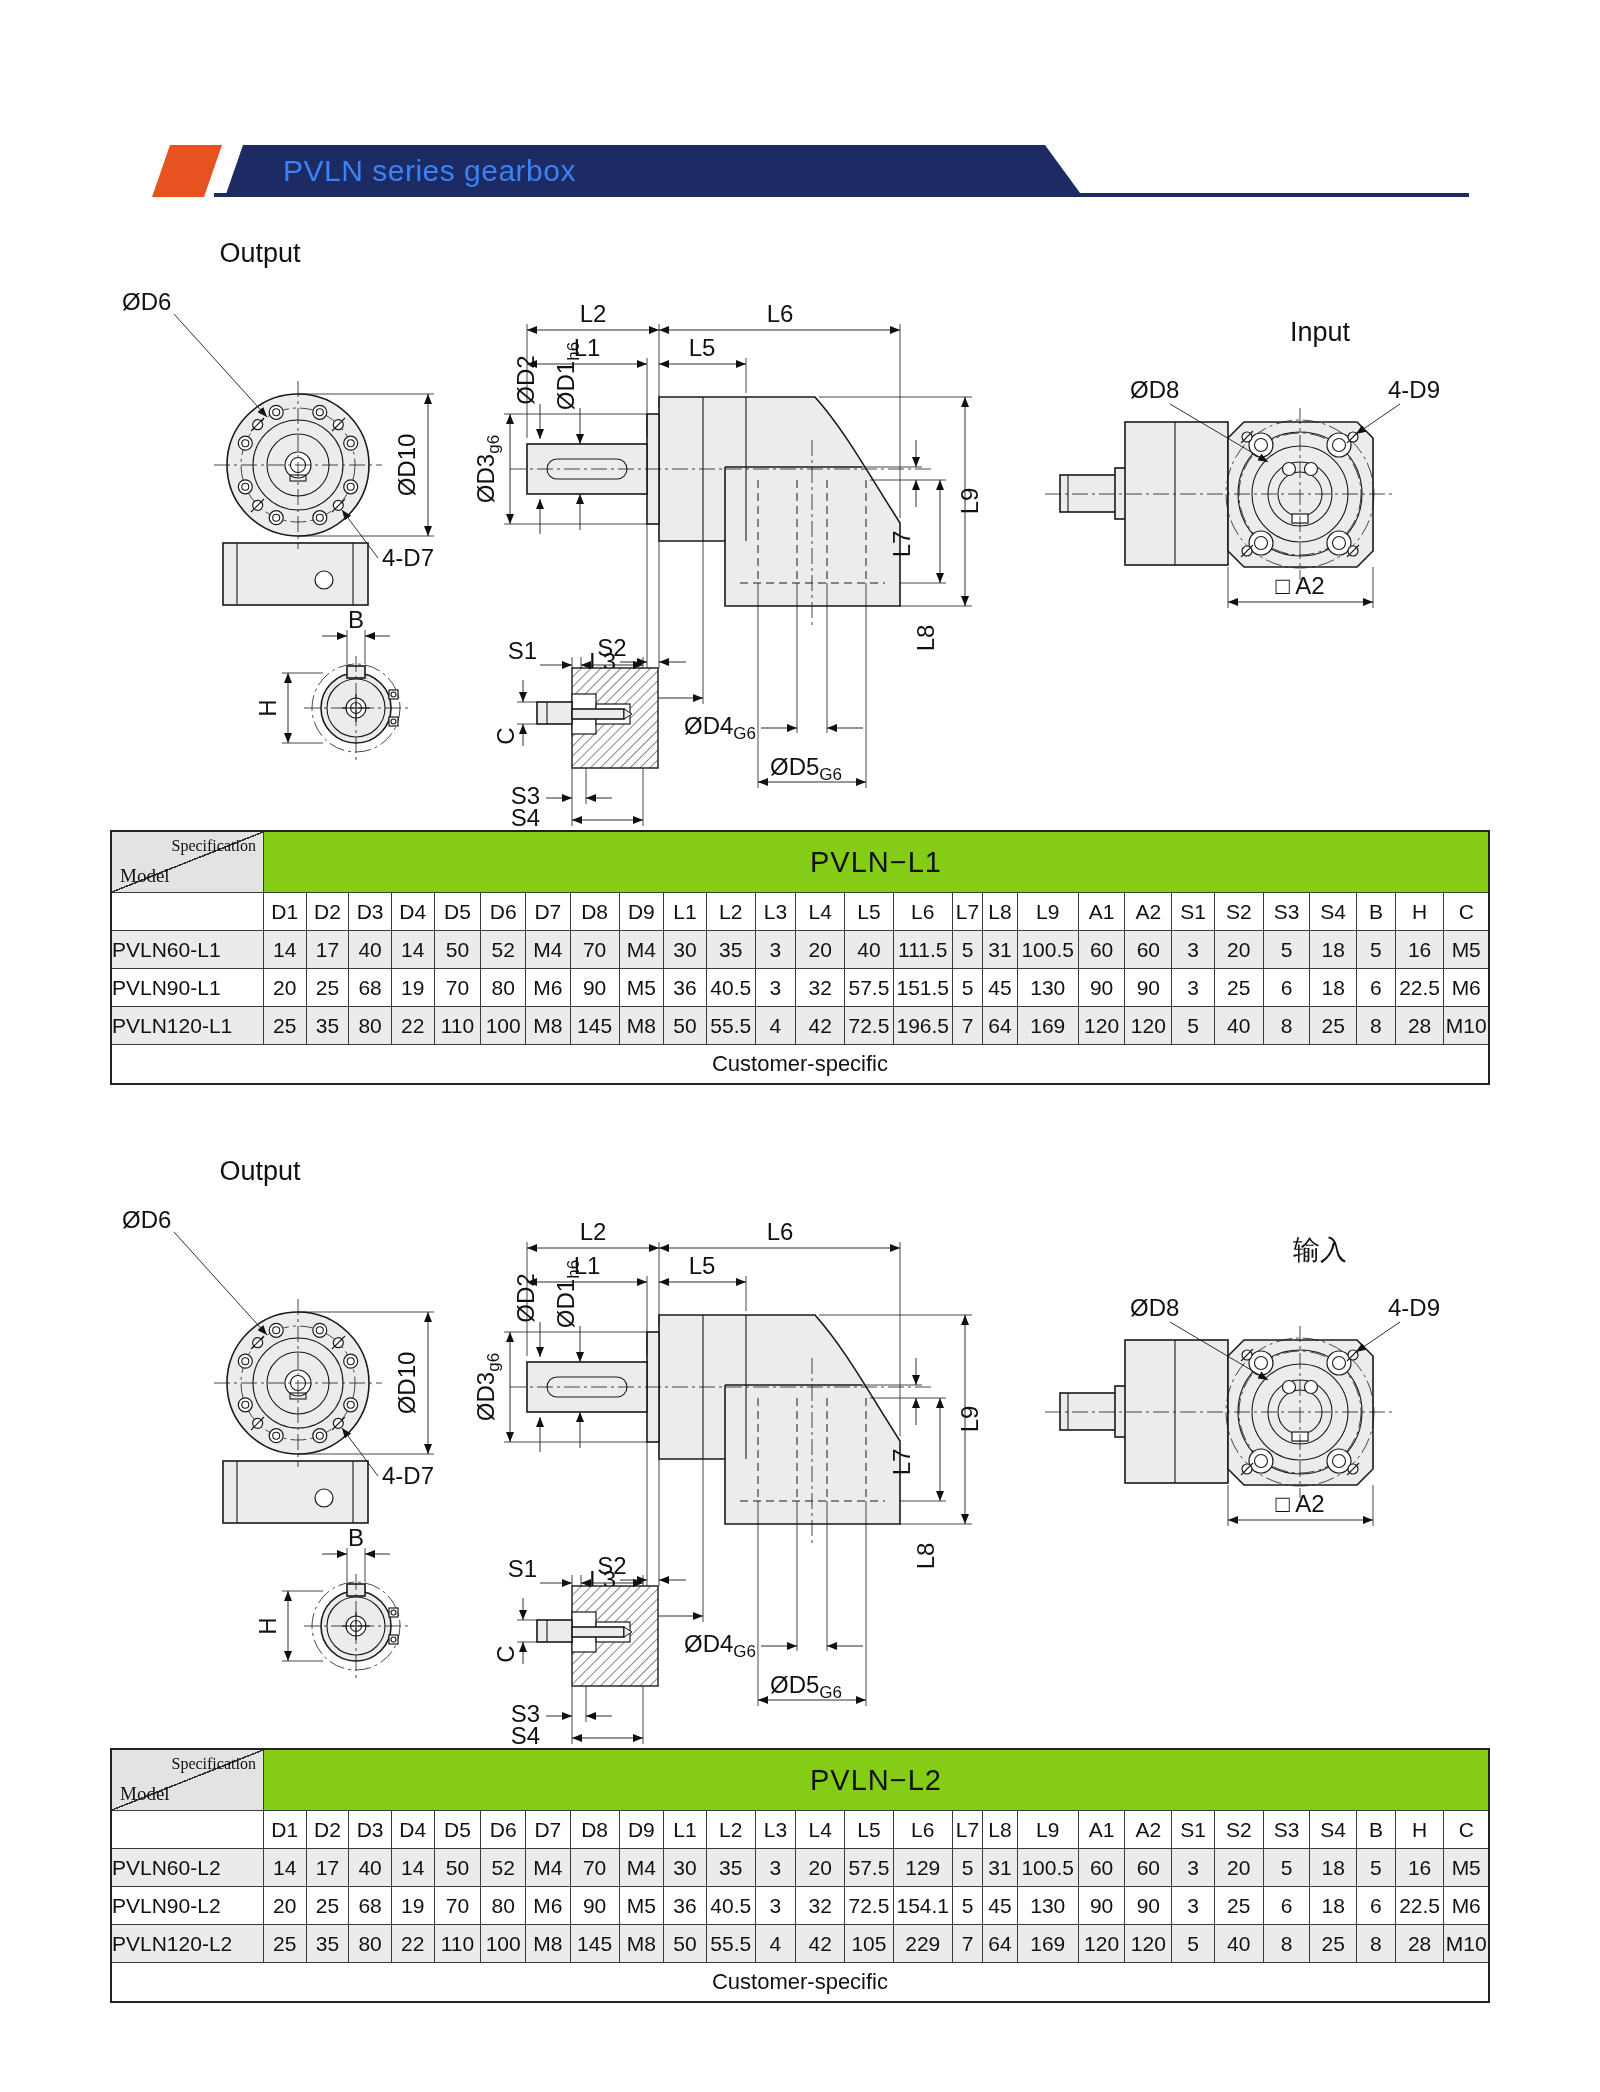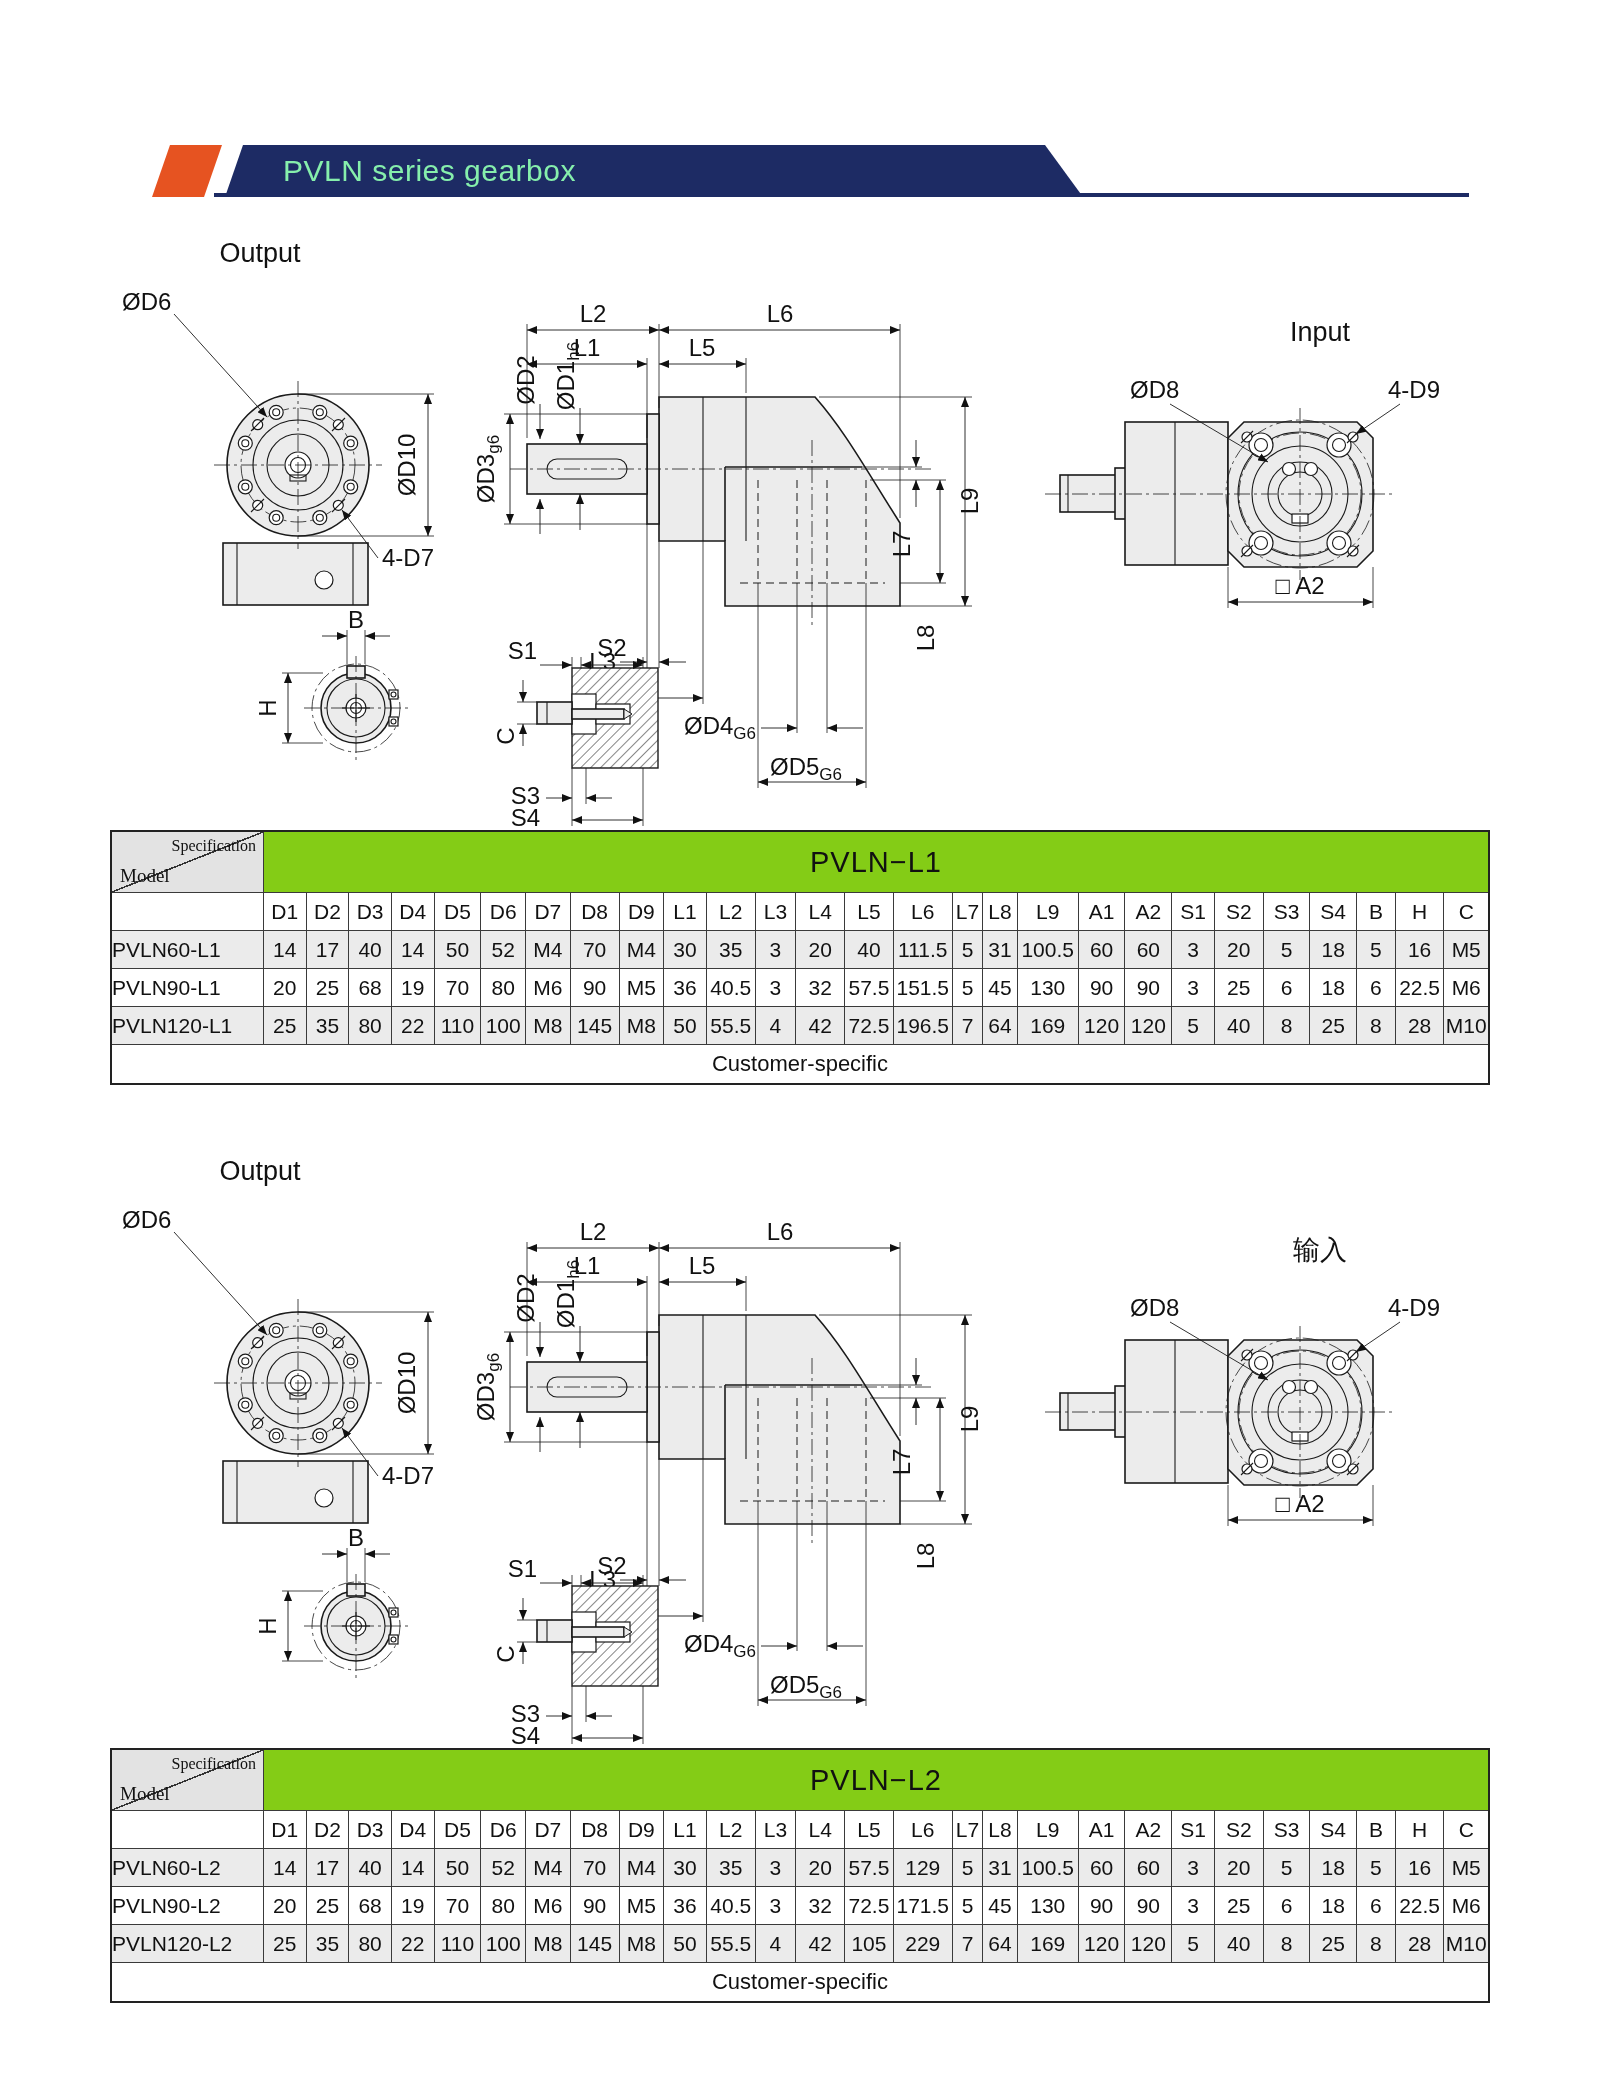--- a/index.html
+++ b/index.html
@@ -4,21 +4,21 @@
 <style>
   html,body{margin:0;padding:0;background:#fff;}
   .page{position:relative;width:1600px;height:2092px;background:#ffffff;overflow:hidden;
         font-family:"Liberation Sans",sans-serif;color:#111;}
   
   .banner-orange{position:absolute;left:152px;top:145px;width:88px;height:52px;
     background:#e65321;clip-path:polygon(18px 0,70px 0,52px 52px,0 52px);}
   .banner-navy{position:absolute;left:225px;top:145px;width:880px;height:52px;
     background:#1d2b64;clip-path:polygon(18px 0,820px 0,858px 52px,0 52px);}
   .banner-title{position:absolute;left:58px;top:0;height:36px;line-height:52px;
-    color:#86efac;font-size:30px;font-weight:500;letter-spacing:0.5px;white-space:nowrap;}
+    color:#3b82f6;font-size:30px;font-weight:500;letter-spacing:0.5px;white-space:nowrap;}
   .header-line{position:absolute;left:214px;top:193px;width:1255px;height:4px;background:#1d2b64;}
   .logo{position:absolute;left:1188px;top:110px;width:270px;text-align:center;color:#1d2b64;}
   .logo-en{font-size:34px;font-weight:bold;letter-spacing:7px;white-space:nowrap;}
   .logo-cn{font-size:26px;font-weight:bold;letter-spacing:12px;margin-top:3px;white-space:nowrap;}
   
   .drawing-holder{position:absolute;left:110px;width:1380px;height:600px;}
   #drawing-1{top:228px;} #drawing-2{top:1146px;}
   svg.draw{width:1380px;height:600px;display:block;}
   svg.draw text{fill:#111;font-family:"Liberation Sans",sans-serif;font-size:24px;}
   svg.draw .t27{font-size:27px;}
@@ -842,21 +842,21 @@
             <td>70</td>
             <td>80</td>
             <td>M6</td>
             <td>90</td>
             <td>M5</td>
             <td>36</td>
             <td>40.5</td>
             <td>3</td>
             <td>32</td>
             <td>72.5</td>
-            <td>171.5</td>
+            <td>154.1</td>
             <td>5</td>
             <td>45</td>
             <td>130</td>
             <td>90</td>
             <td>90</td>
             <td>3</td>
             <td>25</td>
             <td>6</td>
             <td>18</td>
             <td>6</td>

